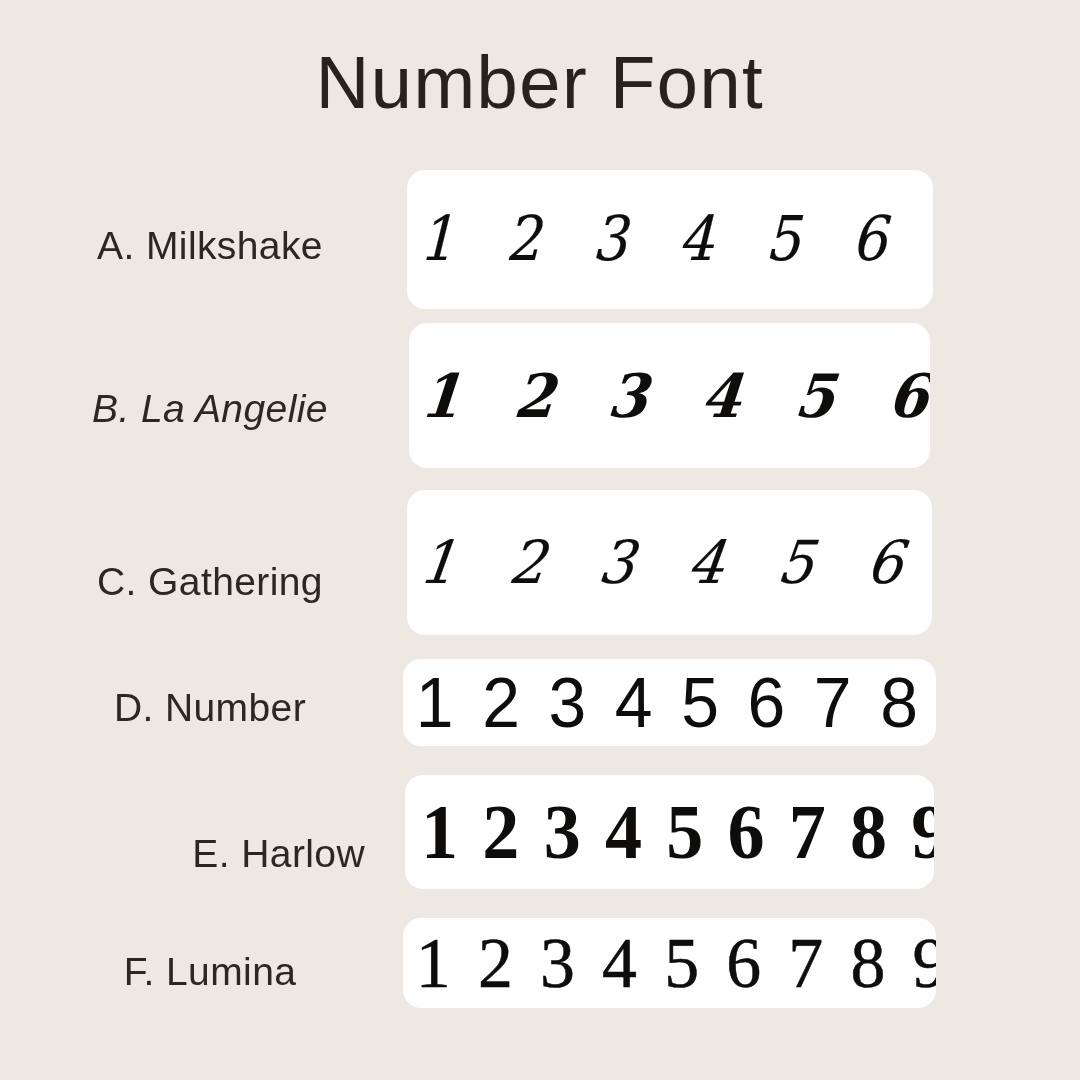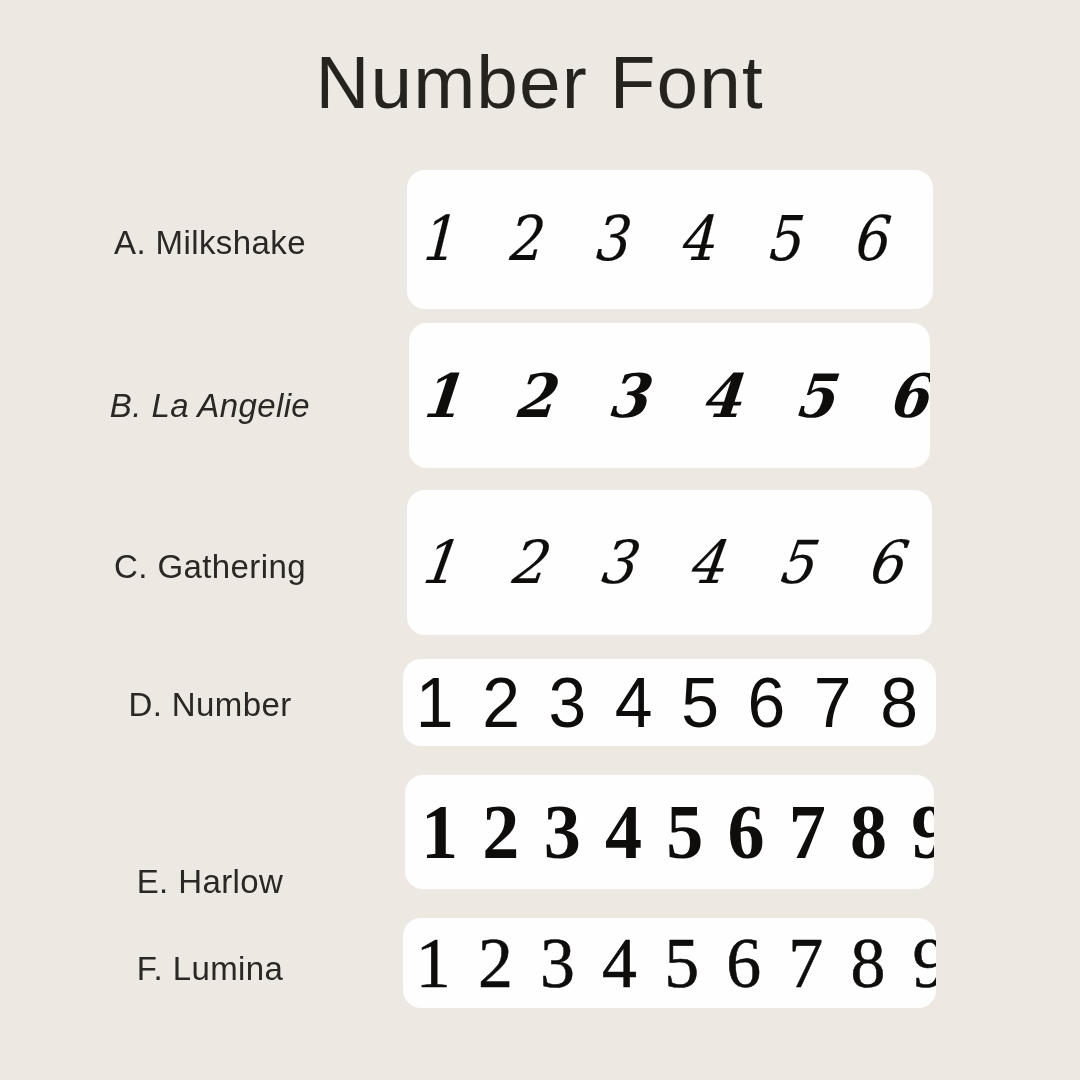--- a/index.html
+++ b/index.html
@@ -48,21 +48,21 @@
     width: 1080px;
   }
 
   .row-label {
     position: absolute;
     left: 55px;
     width: 310px;
     text-align: center;
     font-family: "Liberation Sans", sans-serif;
     font-weight: 300;
-    font-size: 33px;
+    font-size: 39px;
     letter-spacing: 0.4px;
     color: #2A2724;
     white-space: nowrap;
   }
 
   .card {
     position: absolute;
     background: #FEFEFE;
     border-radius: 18px;
     display: flex;
@@ -102,21 +102,21 @@
     font-style: italic;
     font-weight: 700;
     font-size: 57px;
     letter-spacing: 17px;
     padding-left: 17px;
     transform: skewX(-8deg) scaleY(1.05);
   }
 
   
   .row-c .card   { left: 407px; top: 490px; width: 525px; height: 145px; }
-  .row-c .row-label { top: 548px; }
+  .row-c .row-label { top: 560px; }
   .specimen-c {
     font-family: "DejaVu Serif", serif;
     font-style: italic;
     font-weight: 400;
     font-size: 56px;
     letter-spacing: 18px;
     padding-left: 18px;
     transform: skewX(-10deg) scaleY(1.06);
     -webkit-text-stroke: 0.15px #0E0D0C;
   }
@@ -128,21 +128,21 @@
     font-family: "Liberation Sans", sans-serif;
     font-weight: 300;
     font-size: 70px;
     letter-spacing: 5px;
     padding-left: 5px;
     transform: scaleX(0.97);
   }
 
   
   .row-e .card   { left: 405px; top: 775px; width: 529px; height: 114px; }
-  .row-e .row-label { top: 863px; }
+  .row-e .row-label { top: 832px; text-align: right; }
   .specimen-e {
     font-family: "Liberation Serif", "DejaVu Serif", serif;
     font-weight: 700;
     font-size: 78px;
     letter-spacing: 3px;
     padding-left: 3px;
     transform: scaleX(0.95);
   }
 
   

